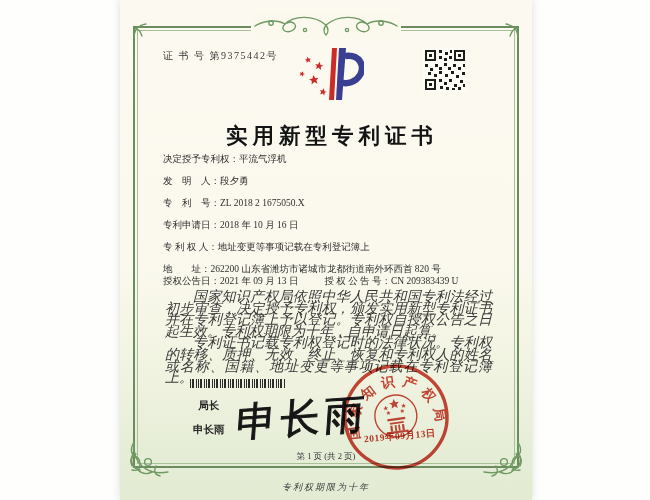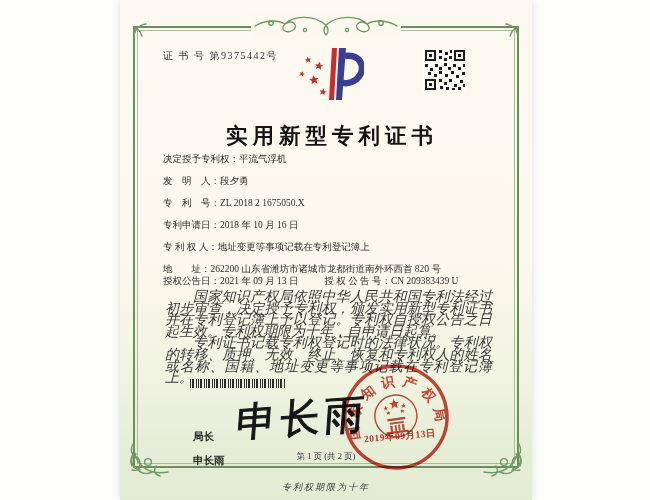--- a/index.html
+++ b/index.html
@@ -39,22 +39,22 @@
   .grant-row .g2 { margin-left:26px; }
 
   .body-text { position:absolute; left:45px; right:40px; top:291px; font-size:14px;
                line-height:11.6px; color:#383838; text-align:justify; font-style:italic; }
   .body-text p { text-indent:2em; }
 
   .barcode { position:absolute; left:70px; top:379px; width:96px; height:9px;
              background:repeating-linear-gradient(90deg,#2c2c2c 0 1px,transparent 1px 2px,
                #2c2c2c 2px 4px,transparent 4px 6px,#2c2c2c 6px 7px,transparent 7px 8px);
              }
-  .director { position:absolute; left:73px; top:430px; font-size:10.5px; font-weight:bold;
-              color:#232323; font-family:"Liberation Sans",sans-serif; }
+  .director { position:absolute; left:73px; top:399px; font-size:10.5px; font-weight:bold;
+              color:#232323; font-family:"Liberation Sans",sans-serif;text-align:center; }
   .director div { margin-bottom:10px; }
 
   .signature { position:absolute; left:108px; top:390px; }
 
   .seal { position:absolute; left:219px; top:360px; transform:rotate(-8deg);
           opacity:.93; mix-blend-mode:multiply; }
   .seal-date { position:absolute; left:228px; top:430px; width:104px; text-align:center;
                color:#c93a2c; font-size:9.5px; font-weight:bold; letter-spacing:.5px;
                transform:rotate(-5deg); mix-blend-mode:multiply; }
 

